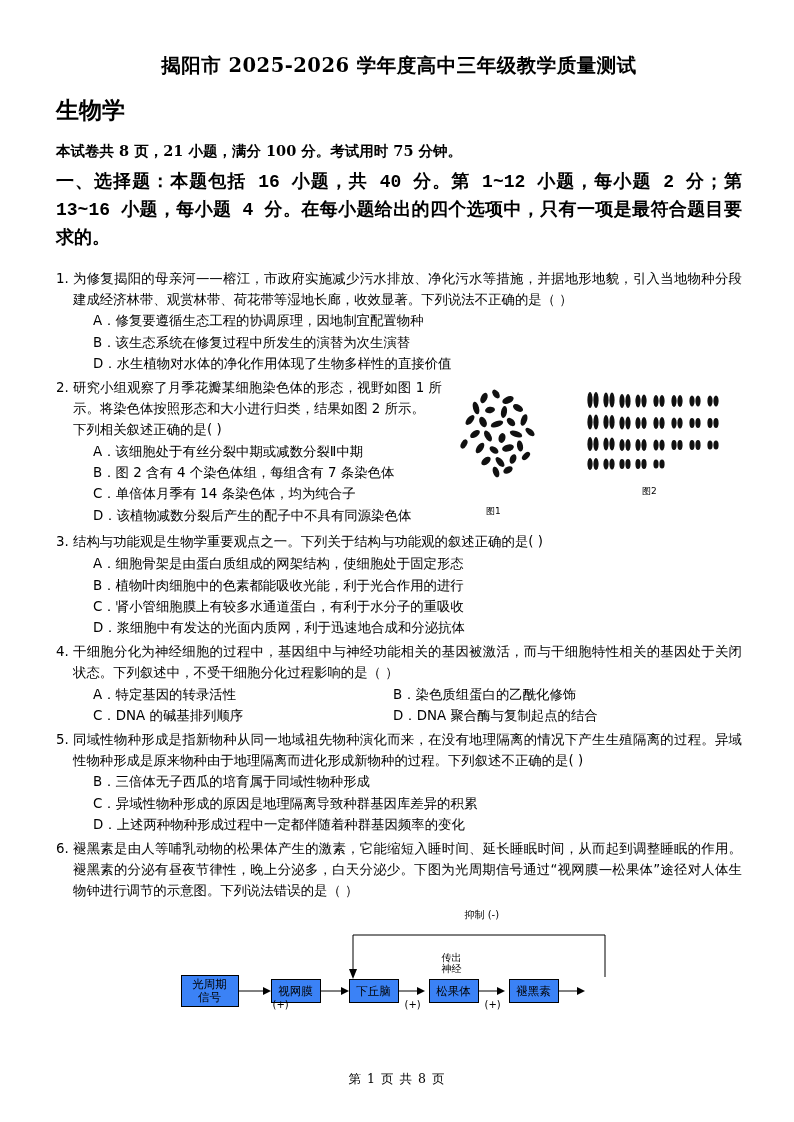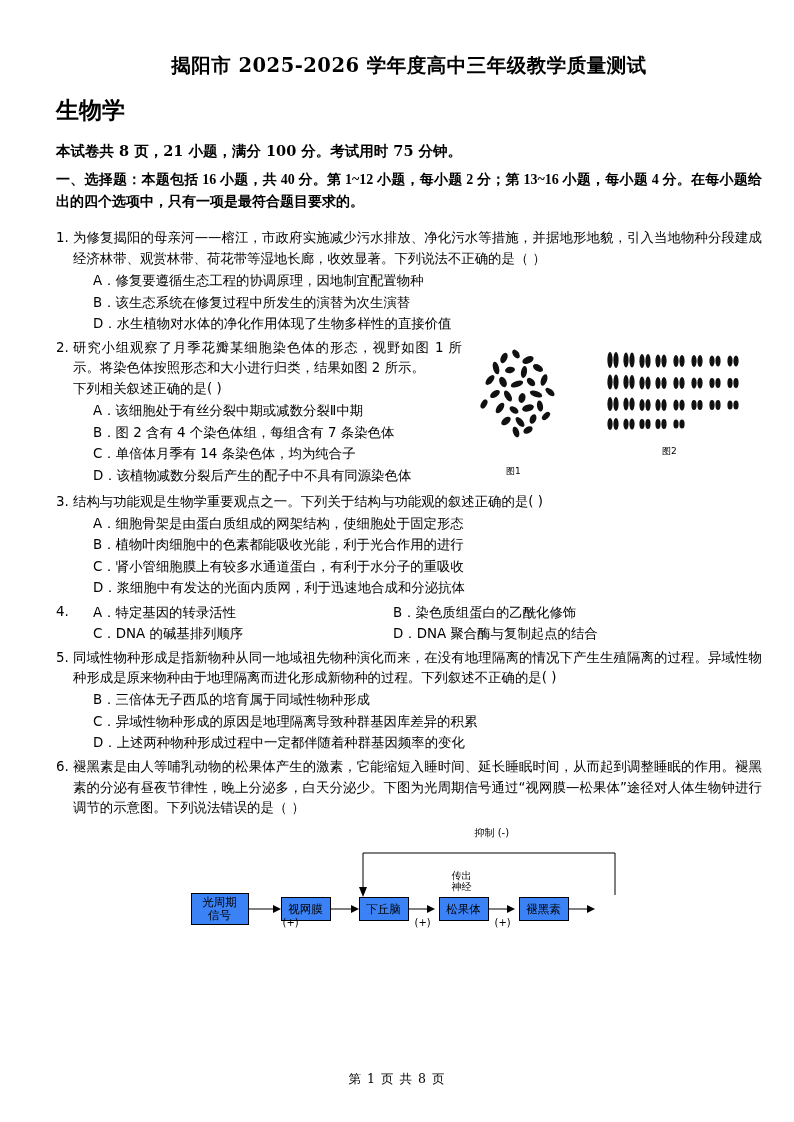--- a/index.html
+++ b/index.html
@@ -10,21 +10,21 @@
     background: #ffffff;
     font-family: "DejaVu Sans", "Liberation Sans", sans-serif;
     color: #000;
     position: relative;
     overflow: hidden;
   }
   .page {
     position: relative;
     width: 794px;
     height: 1122px;
-    padding: 42px 32px 0 56px;
+    padding: 42px 52px 0 56px;
   }
   .doc-title {
     text-align: center;
     font-weight: bold;
     font-size: 19.5px;
     letter-spacing: 0.5px;
     margin: 10px 0 0 0;
     font-family: "DejaVu Serif", "Liberation Serif", serif;
   }
   .doc-subject {
@@ -36,25 +36,25 @@
   }
   .doc-note {
     text-align: left;
     font-weight: bold;
     font-size: 14.5px;
     margin: 16px 0 0 0;
     font-family: "DejaVu Serif", "Liberation Serif", serif;
   }
   .section-head {
     font-weight: bold;
-    font-size: 14px;
+    font-size: 18px;
     line-height: 1.55;
     margin: 8px 0 16px 0;
     text-align: justify;
-    font-family: Liberation Serif, serif;
+    font-family: Liberation Mono, monospace;
   }
   .q {
     font-size: 13.4px;
     line-height: 1.56;
     margin-top: 3px;
     position: relative;
   }
   .q-num {
     position: absolute;
     left: 0;
@@ -271,20 +271,21 @@
       <div class="opt">A．细胞骨架是由蛋白质组成的网架结构，使细胞处于固定形态</div>
       <div class="opt">B．植物叶肉细胞中的色素都能吸收光能，利于光合作用的进行</div>
       <div class="opt">C．肾小管细胞膜上有较多水通道蛋白，有利于水分子的重吸收</div>
       <div class="opt">D．浆细胞中有发达的光面内质网，利于迅速地合成和分泌抗体</div>
     </div>
   </div>
 
   <div class="q">
     <span class="q-num">4.</span>
     <div class="q-body">
+      <div>干细胞分化为神经细胞的过程中，基因组中与神经功能相关的基因被激活，而与干细胞特性相关的基因处于关闭状态。下列叙述中，不受干细胞分化过程影响的是（      ）</div>
       <div class="opt-2col">
         <span>A．特定基因的转录活性</span>
         <span>B．染色质组蛋白的乙酰化修饰</span>
       </div>
       <div class="opt-2col">
         <span>C．DNA 的碱基排列顺序</span>
         <span>D．DNA 聚合酶与复制起点的结合</span>
       </div>
     </div>
   </div>

